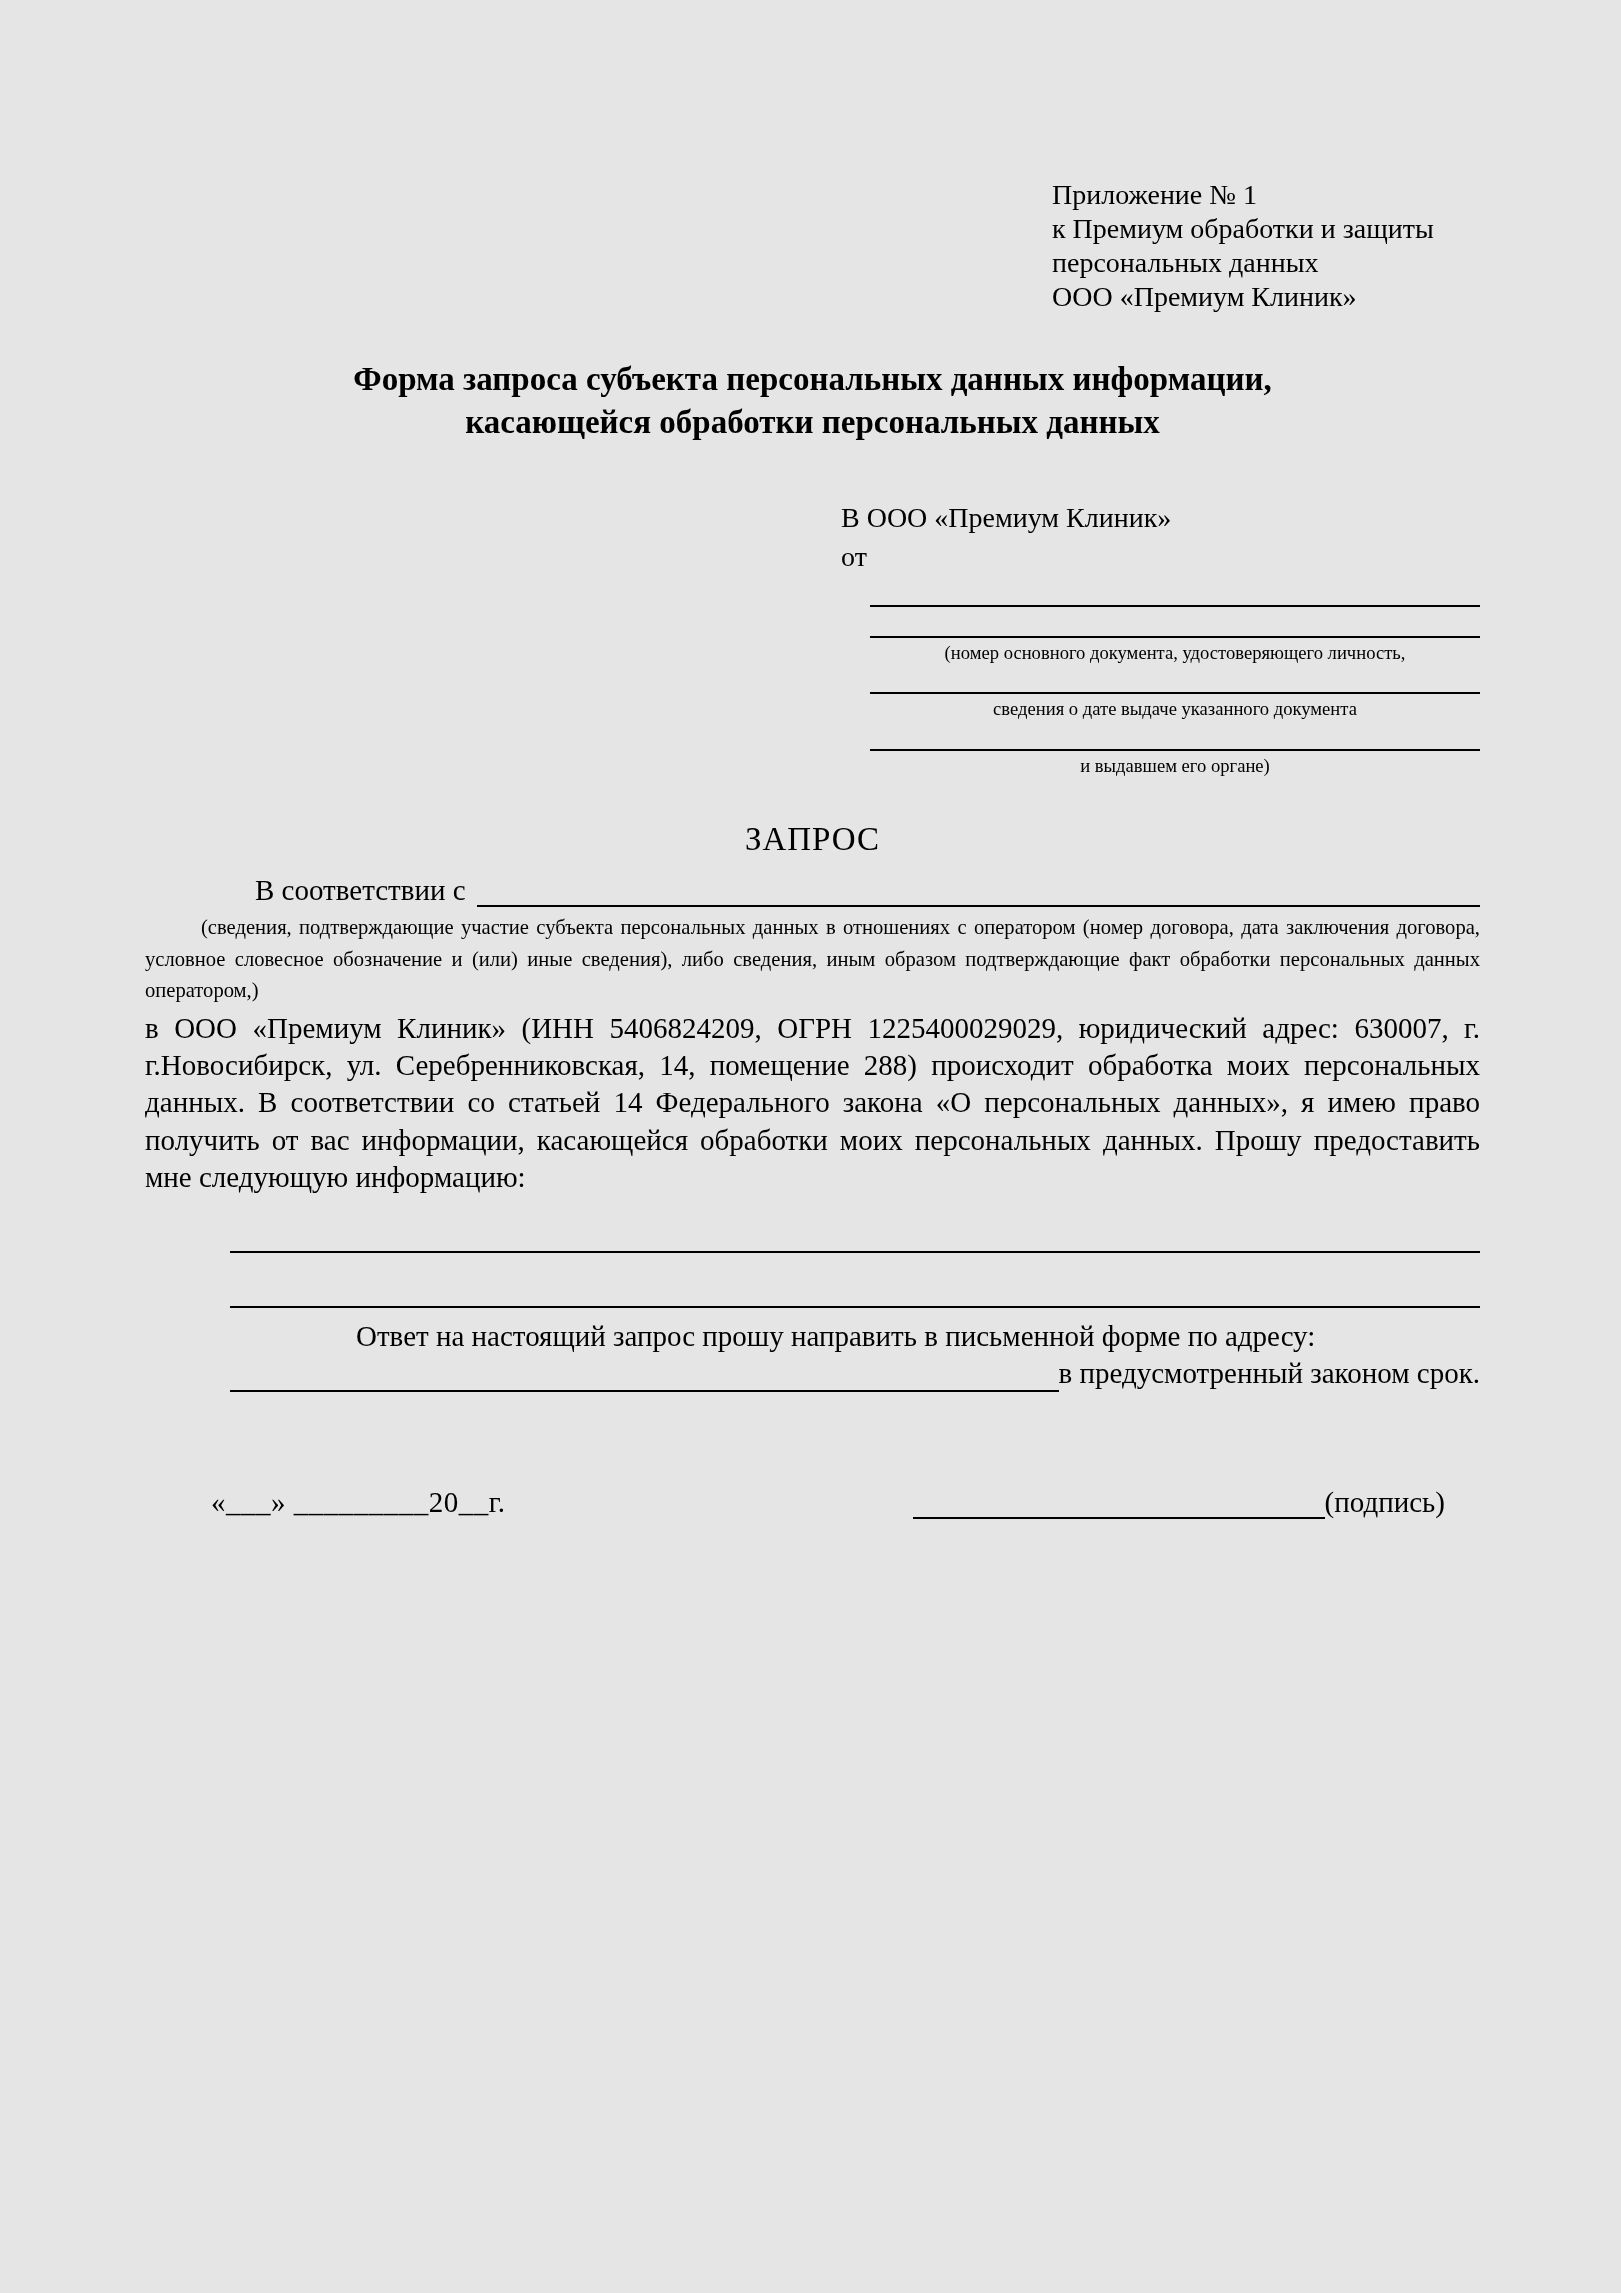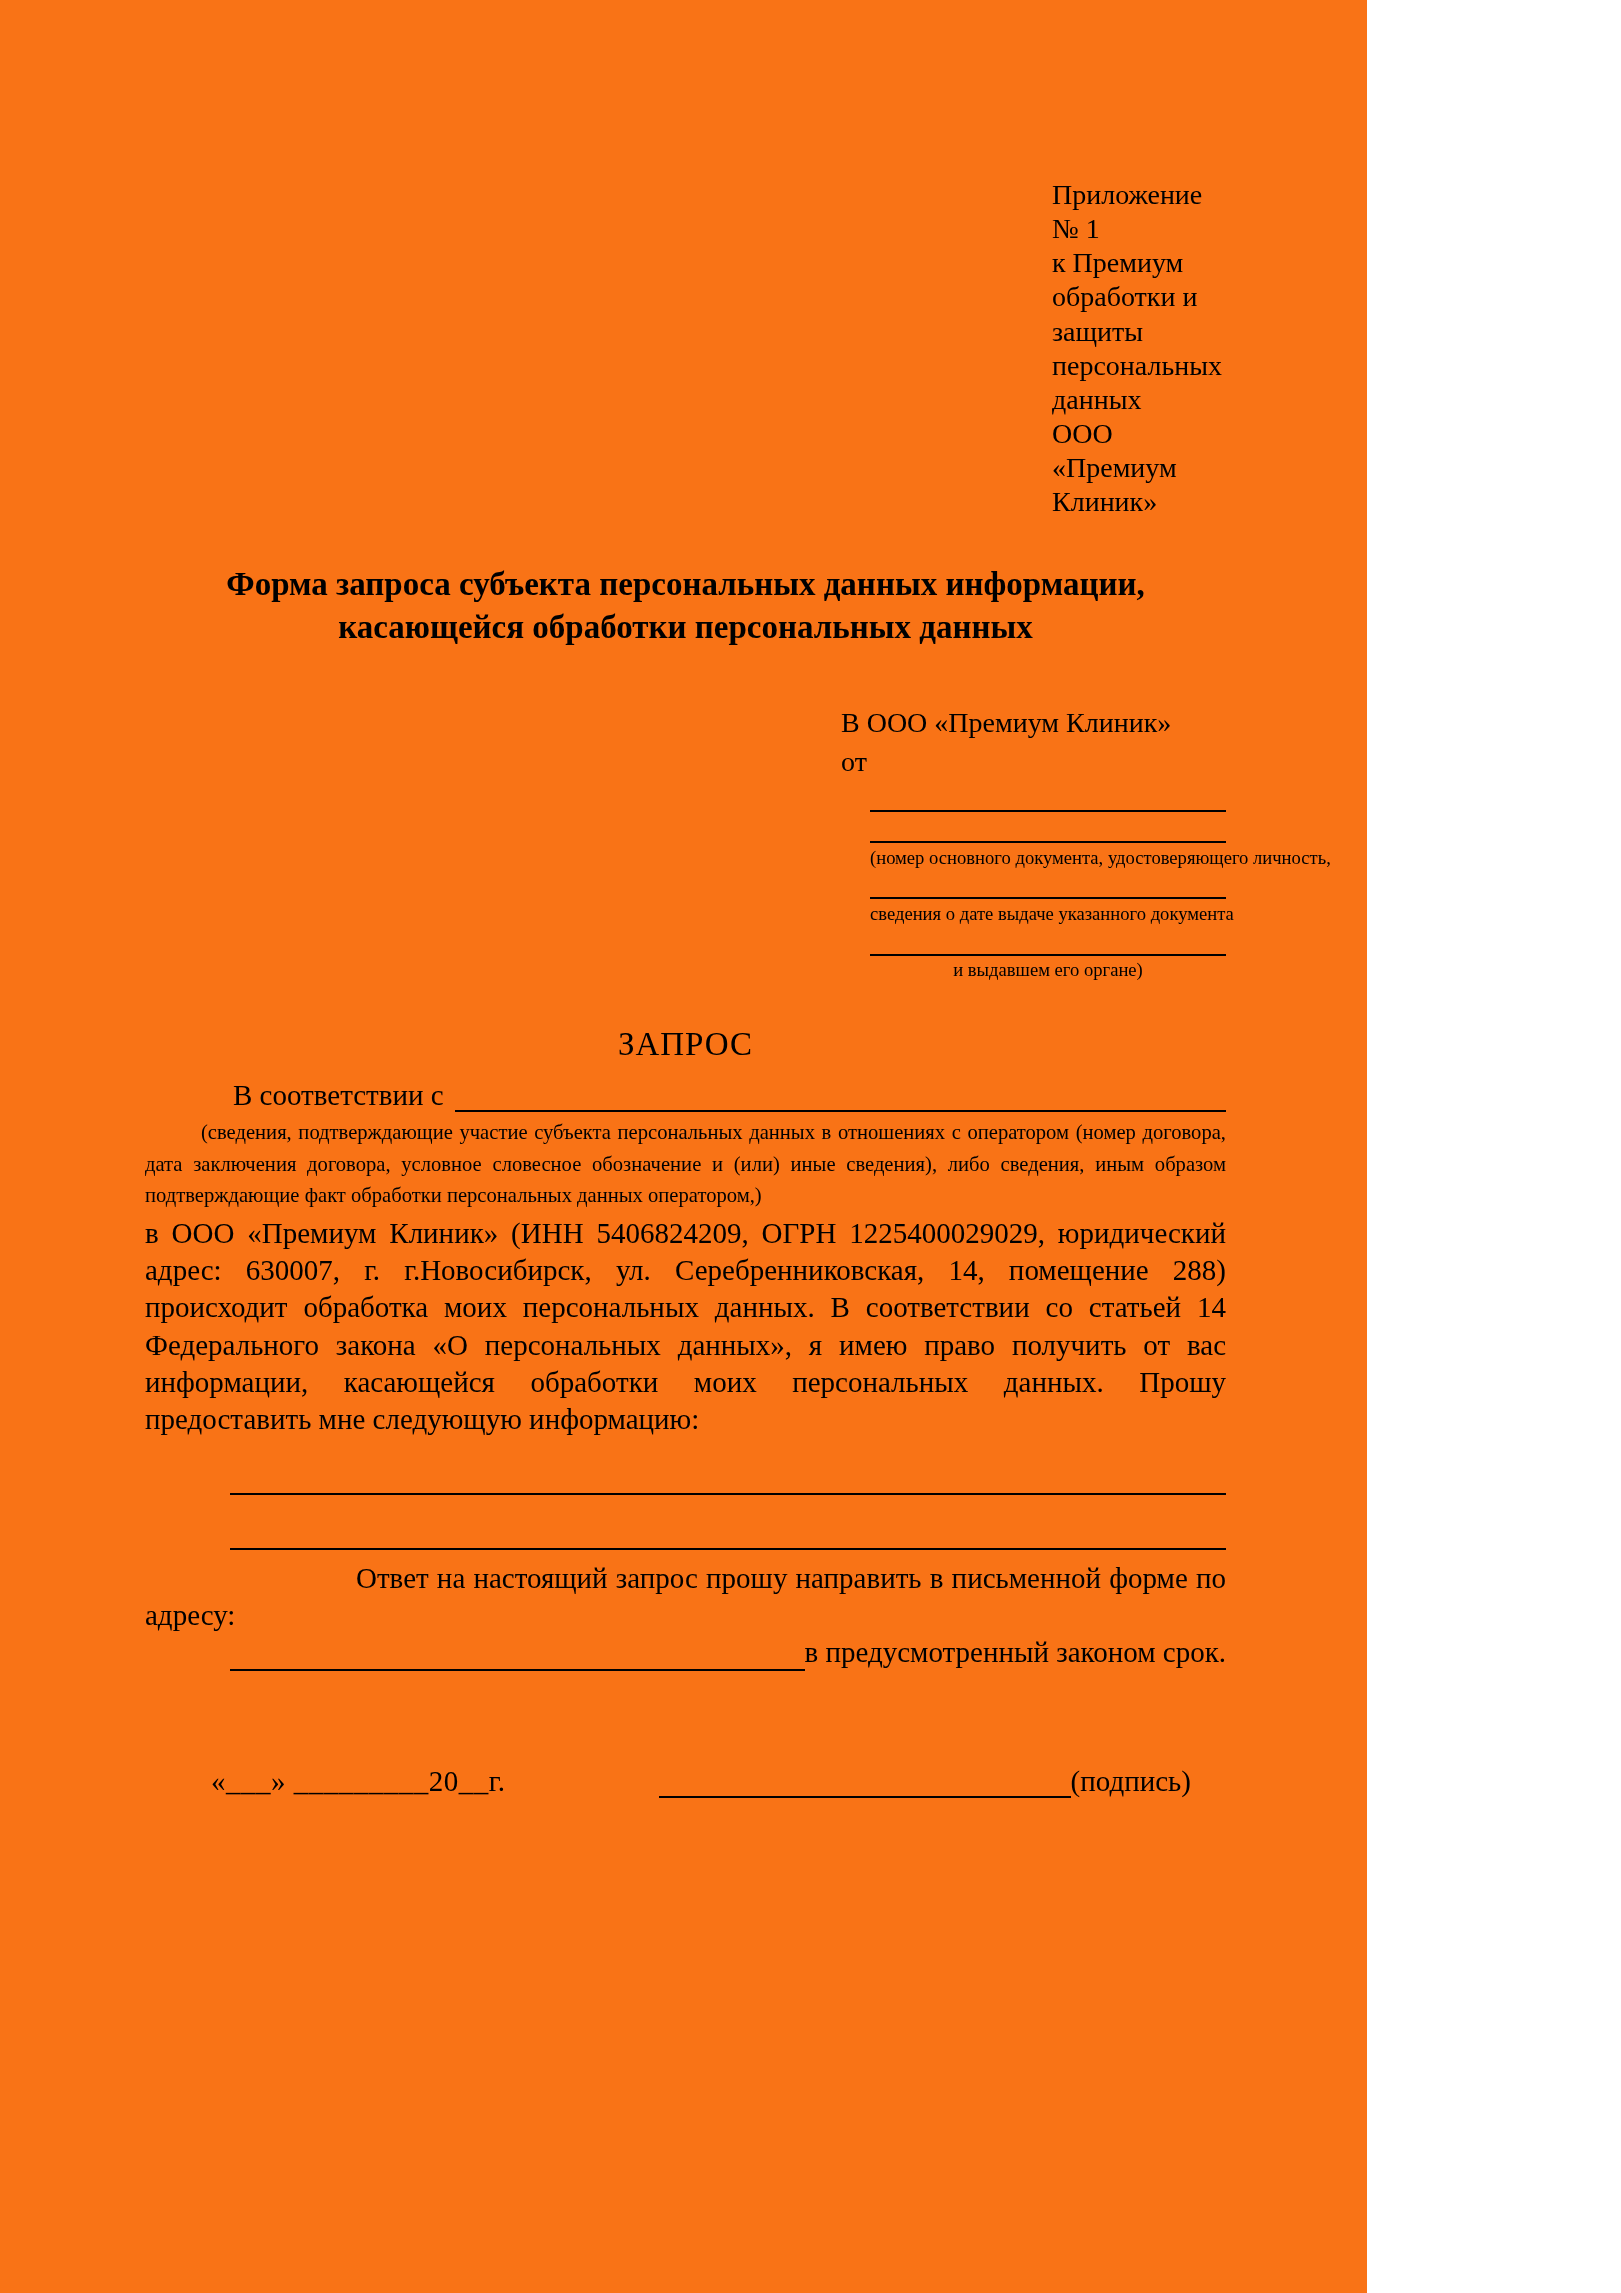--- a/index.html
+++ b/index.html
@@ -4,23 +4,23 @@
 <style>
   * { margin: 0; padding: 0; box-sizing: border-box; }
   html, body { background: #ffffff; }
   body {
     width: 1621px;
     font-family: "Liberation Serif", "DejaVu Serif", serif;
     color: #000000;
   }
   .page {
     position: relative;
-    width: 1367px;
+    width: 1621px;
     height: 2294px;
-    background: #f97316;
+    background: #e5e5e5;
     padding: 178px 141px 0 145px;
     overflow: hidden;
   }
 
   
   .appendix {
     margin-left: 907px;
     font-size: 28px;
     line-height: 1.22;
   }
@@ -65,21 +65,21 @@
     letter-spacing: 1px;
   }
 
   
   .opening-line {
     margin-top: 15.7px;
     display: flex;
     align-items: flex-end;
     font-size: 29px;
   }
-  .opening-line .lead { margin-left: 88px; white-space: nowrap; }
+  .opening-line .lead { margin-left: 110px; white-space: nowrap; }
   .opening-line .fill {
     flex: 1;
     margin-left: 11.8px;
     border-bottom: 2.9px solid #000;
     height: 33px;
   }
 
   .small-print {
     margin-top: 5.9px;
     font-size: 20.6px;

